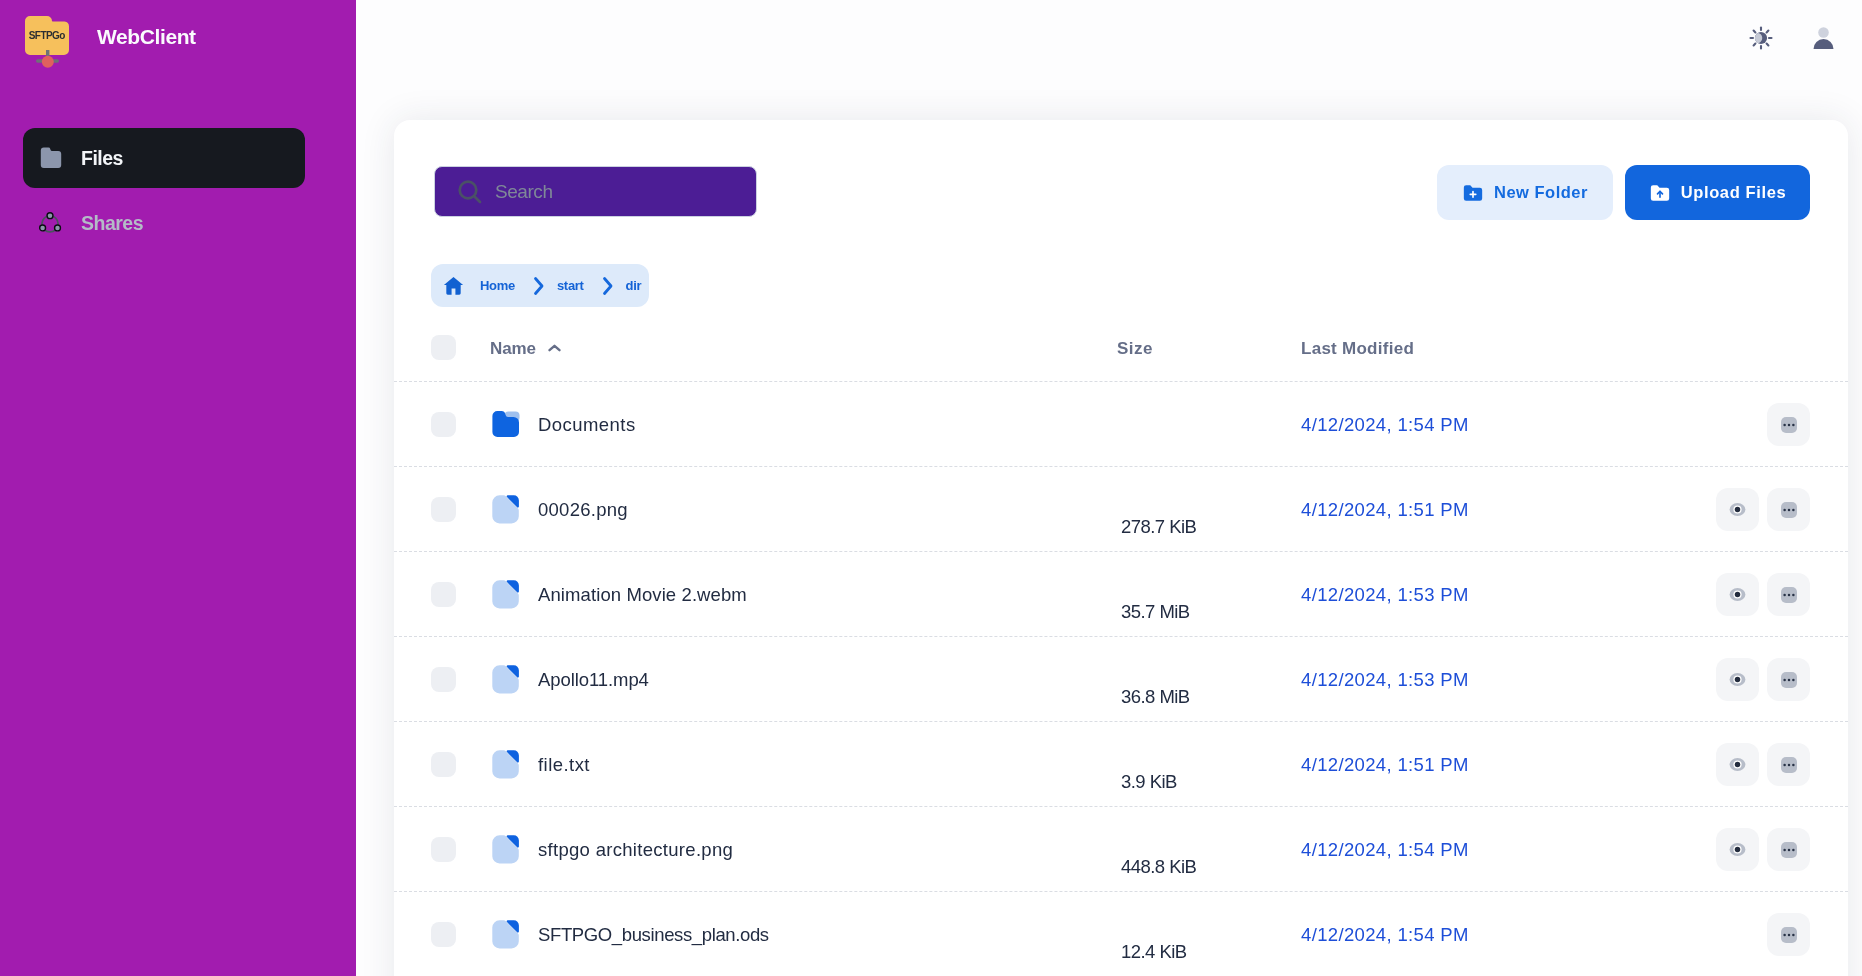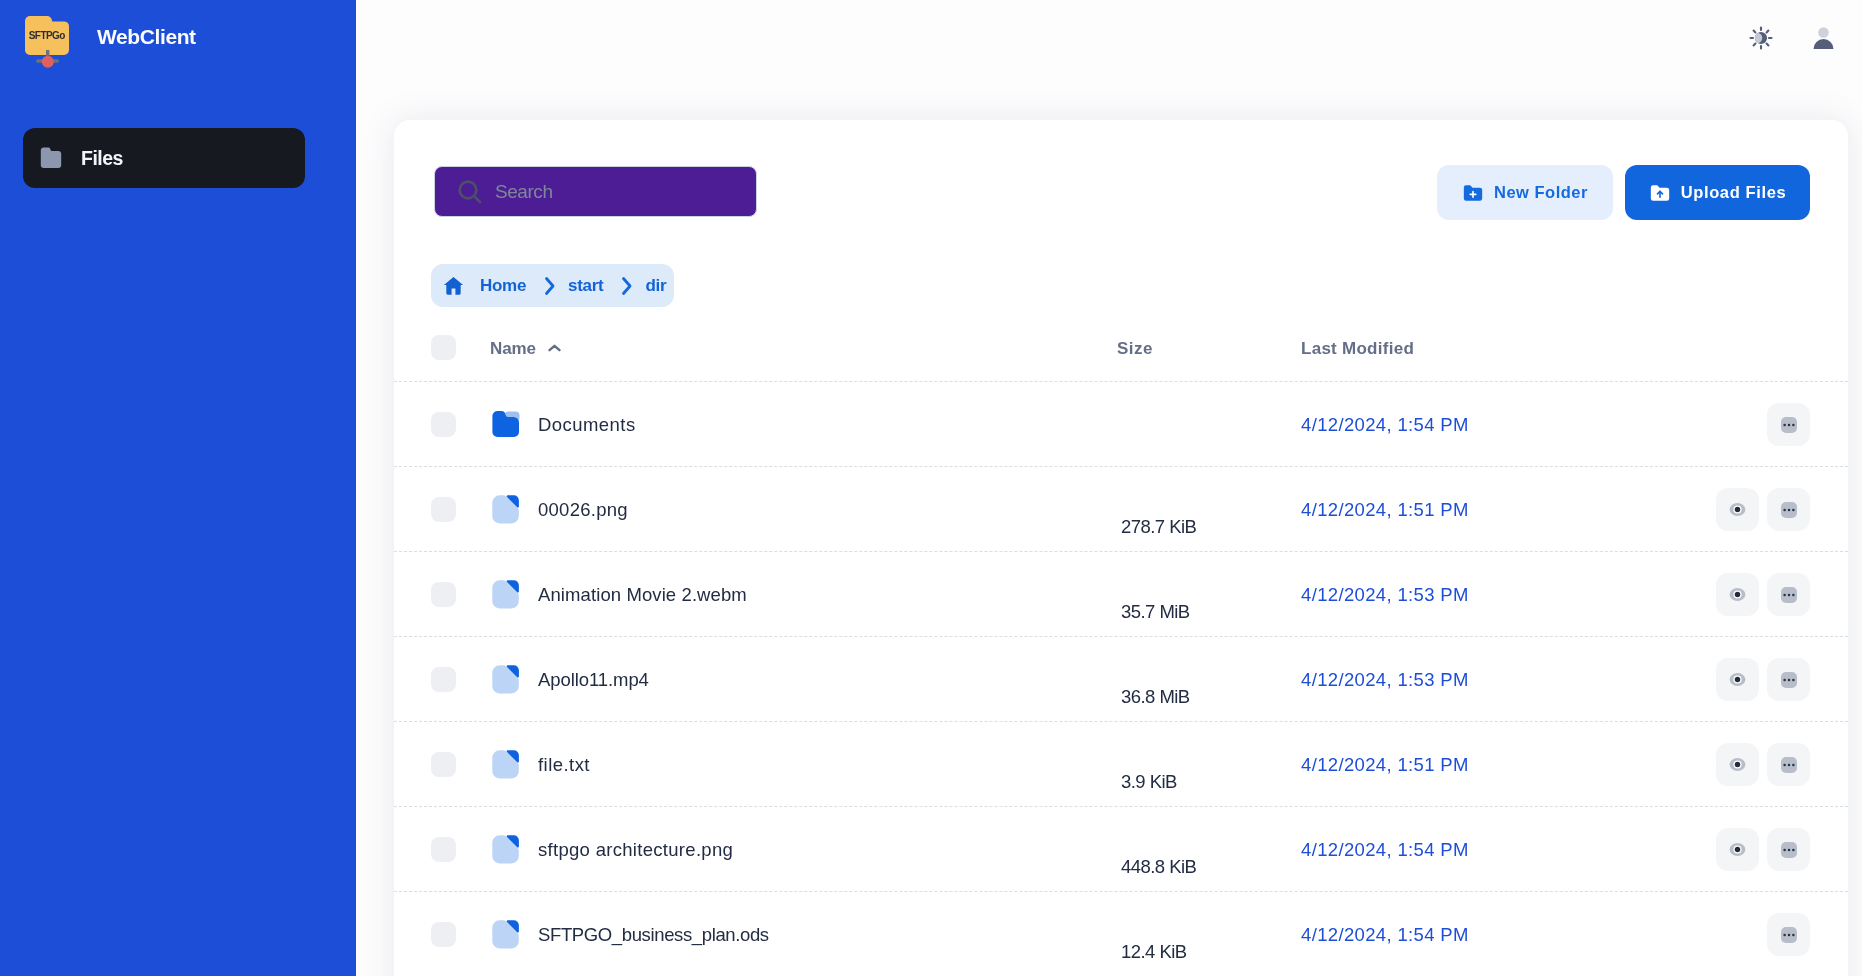--- a/index.html
+++ b/index.html
@@ -5,21 +5,21 @@
 * { margin:0; padding:0; box-sizing:border-box; }
 html,body { width:1862px; height:976px; overflow:hidden; }
 body {
   font-family:"Liberation Sans", sans-serif;
   background:#fdfdfe;
   position:relative;
 }
 
 .sidebar {
   position:absolute; left:0; top:0; width:356px; height:976px;
-  background:#1d4ed8;
+  background:#a21caf;
 }
 .brand { position:absolute; left:25px; top:10px; }
 .brand-text {
   position:absolute; left:97px; top:24.5px;
   color:#fafbfd; font-size:21px; font-weight:700; letter-spacing:-0.4px;
 }
 .nav-item {
   position:absolute; left:23px; width:282px; height:60px; border-radius:12px;
   display:flex; align-items:center;
 }
@@ -50,21 +50,21 @@
   font-size:16.5px; font-weight:700;
 }
 .btn svg { margin-right:10px; }
 .btn-light { left:1043px; width:176px; background:#e4eefc; color:#146bdf; letter-spacing:0.5px; }
 .btn-solid { left:1231px; width:185px; background:#1266dd; color:#ffffff; letter-spacing:0.63px; }
 
 .crumbs {
   position:absolute; left:37px; top:144px; height:43px; border-radius:12px;
   background:#ddeafa; display:flex; align-items:center; padding:0 8px 0 11px;
 }
-.crumbs .ct { color:#1463d6; font-size:17px; font-weight:700; letter-spacing:-0.3px; }
+.crumbs .ct { color:#1463d6; font-size:13px; font-weight:700; letter-spacing:-0.3px; }
 .crumbs svg { display:block; }
 
 .thead { position:absolute; left:0; top:215px; width:100%; height:46px; }
 .th { position:absolute; color:#656e88; font-size:17px; font-weight:700; top:3.5px; letter-spacing:-0.1px; }
 .cb {
   position:absolute; left:37px; width:25px; height:25px; border-radius:8px;
   background:#edeff3;
 }
 .rows { position:absolute; left:0; top:261px; width:100%; }
 .row { position:absolute; left:0; width:100%; height:85px; border-top:1px dashed #dadde3; }
@@ -91,20 +91,29 @@
       <rect x="11" y="43.3" width="23" height="3.4" rx="1.7" fill="#6e7277"></rect>
       <circle cx="22.8" cy="45.7" r="6" fill="#e0605e"></circle>
     </svg>
   </div>
   <div class="brand-text">WebClient</div>
   <div class="nav-item nav-files">
     <svg width="24" height="24" viewBox="0 0 24 24">
       <path d="M1.8 4.5 a3 3 0 0 1 3 -3 h4.7 a1.8 1.8 0 0 1 1.75 1.4 l0.25 0.9 a1.6 1.6 0 0 0 1.55 1.2 h6.15 a3 3 0 0 1 3 3 v11 a3 3 0 0 1 -3 3 h-14.4 a3 3 0 0 1 -3 -3 z" fill="#8c96ac"></path>
     </svg>
     <span class="lbl">Files</span>
+  </div>
+  <div class="nav-item nav-shares">
+    <svg width="24" height="24" viewBox="0 0 24 24">
+      <circle cx="11" cy="12.8" r="8.1" fill="none" stroke="#4b5260" stroke-width="1.7"></circle>
+      <circle cx="11" cy="4.7" r="2.95" fill="#8c96ac" stroke="#0b0d12" stroke-width="1.4"></circle>
+      <circle cx="3.6" cy="16.9" r="2.95" fill="#8c96ac" stroke="#0b0d12" stroke-width="1.4"></circle>
+      <circle cx="18.5" cy="16.9" r="2.95" fill="#8c96ac" stroke="#0b0d12" stroke-width="1.4"></circle>
+    </svg>
+    <span class="lbl">Shares</span>
   </div>
 </div>
 
 <svg class="topicons" style="left:1749px; top:26px;" width="24" height="24" viewBox="0 0 24 24">
   <g stroke="#565d7c" stroke-width="2.1" stroke-linecap="round">
     <line x1="12" y1="1.5" x2="12" y2="4"></line>
     <line x1="12" y1="20" x2="12" y2="22.5"></line>
     <line x1="1.5" y1="12" x2="4" y2="12"></line>
     <line x1="20" y1="12" x2="22.5" y2="12"></line>
     <line x1="4.6" y1="4.6" x2="6.4" y2="6.4"></line>

